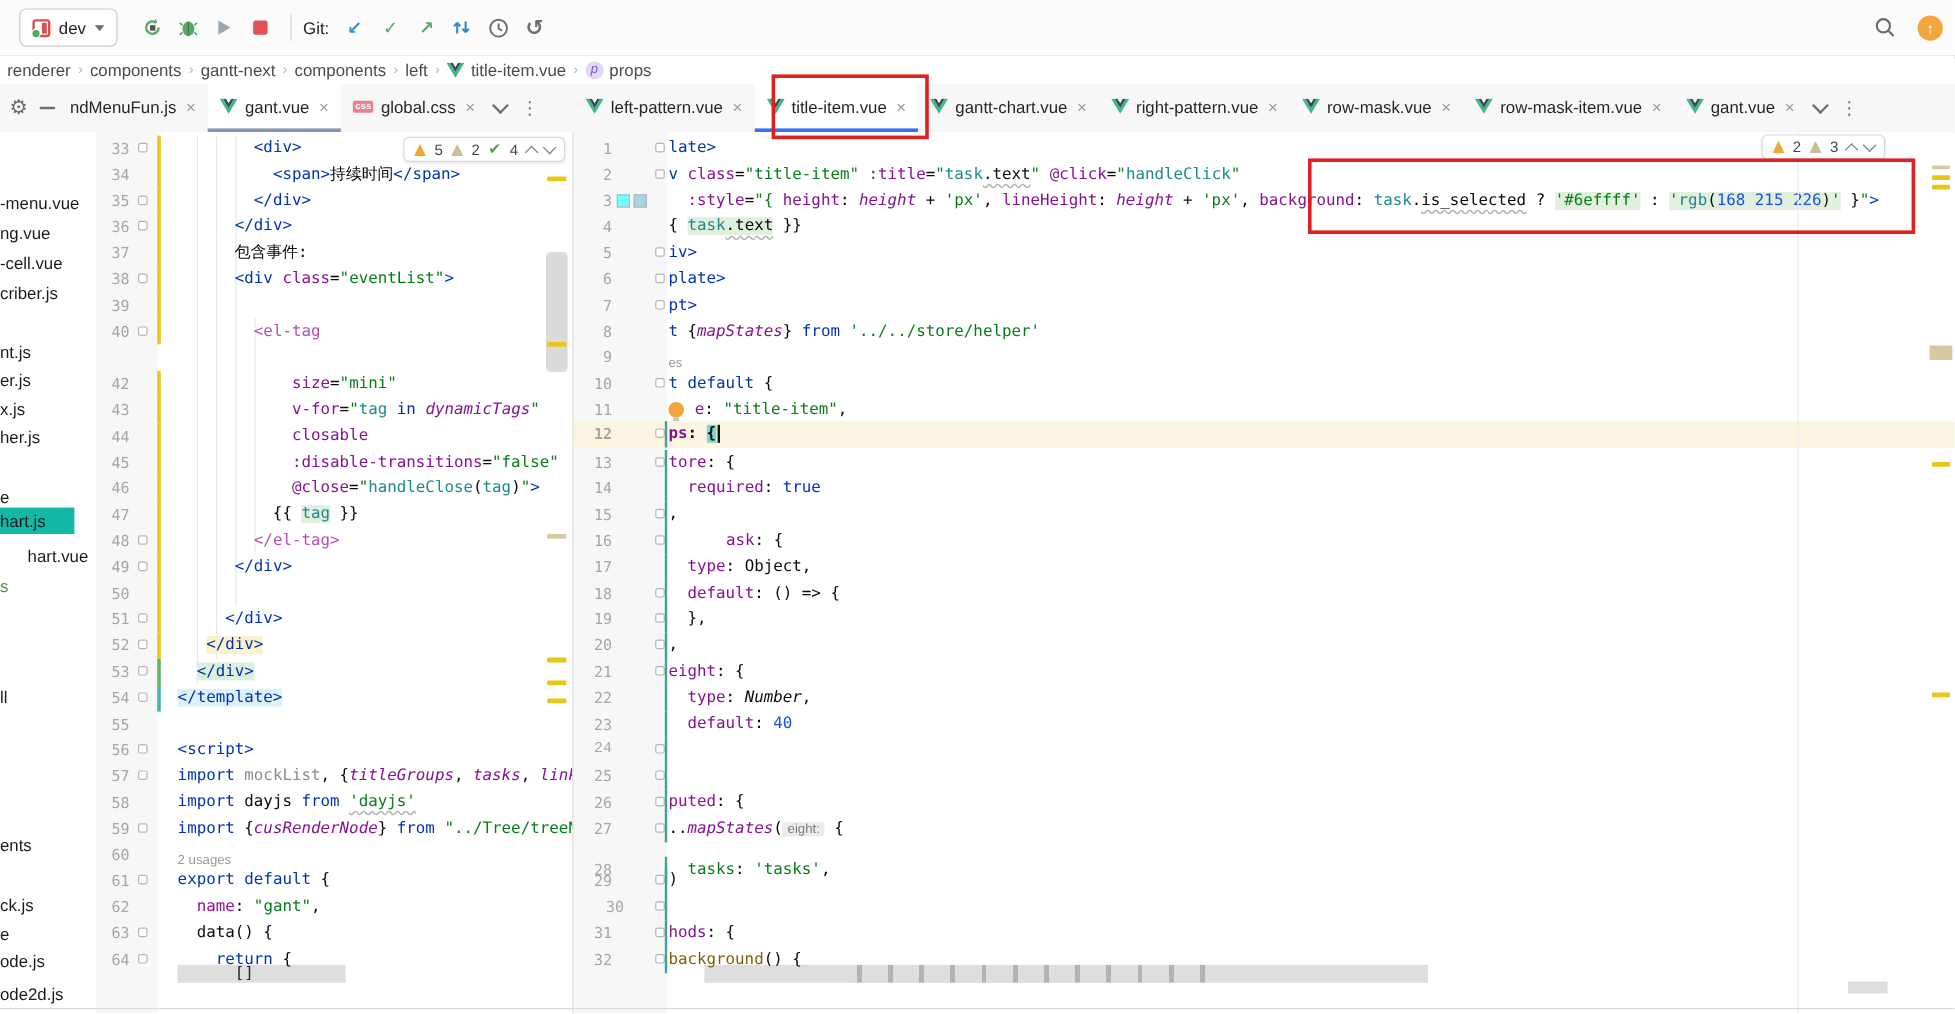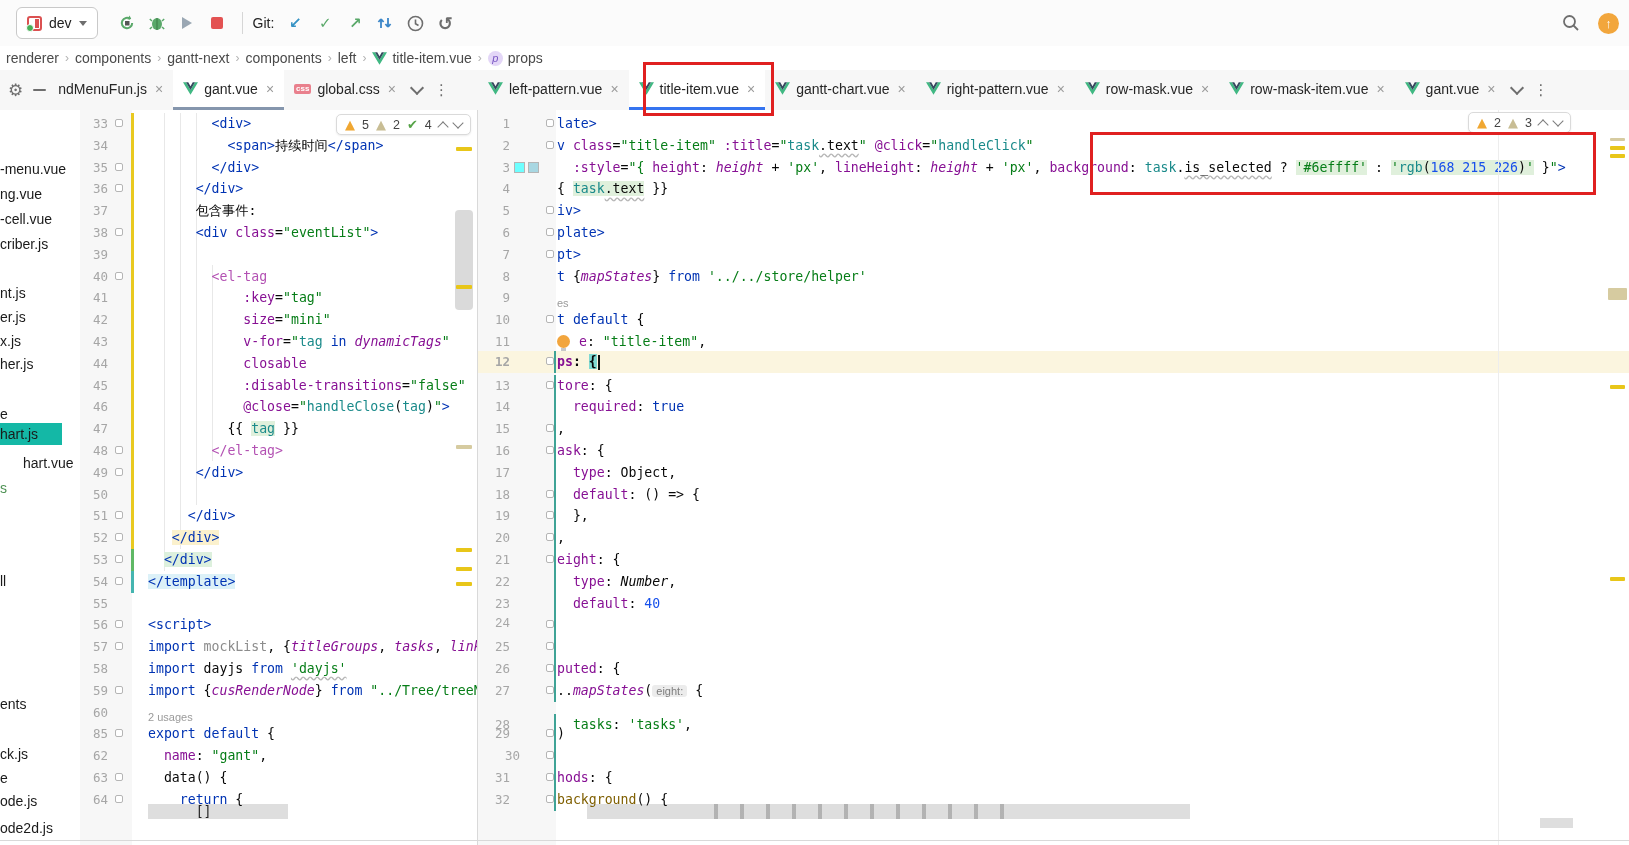--- a/index.html
+++ b/index.html
@@ -385,25 +385,20 @@
           <span class="lnum" style="left: 4px; width: 24px;">39</span>
           <span class="vcs vcs-y" style="left: 51px;"></span>
           <span class="codeline" style="left: 68px;"></span>
         </div>
         <div class="row" style="top: 155.6px; height: 21.8px;">
           <span class="lnum" style="left: 4px; width: 24px;">40</span>
           <span class="fold" style="left: 35px;"></span>
           <span class="vcs vcs-y" style="left: 51px;"></span>
           <span class="codeline" style="left: 68px;"><span class="s-pl">        </span><span class="s-ctag">&lt;el-tag</span></span>
         </div>
-        <div class="row" style="top: 177.4px; height: 21.8px;">
-          <span class="lnum" style="left: 4px; width: 24px;">41</span>
-          <span class="vcs vcs-y" style="left: 51px;"></span>
-          <span class="codeline" style="left: 68px;"><span class="s-pl">            </span><span class="s-attr">:key</span><span class="s-pl">=</span><span class="s-str">"tag"</span></span>
-        </div>
         <div class="row" style="top: 199.2px; height: 21.8px;">
           <span class="lnum" style="left: 4px; width: 24px;">42</span>
           <span class="vcs vcs-y" style="left: 51px;"></span>
           <span class="codeline" style="left: 68px;"><span class="s-pl">            </span><span class="s-attr">size</span><span class="s-pl">=</span><span class="s-str">"mini"</span></span>
         </div>
         <div class="row" style="top: 221px; height: 21.8px;">
           <span class="lnum" style="left: 4px; width: 24px;">43</span>
           <span class="vcs vcs-y" style="left: 51px;"></span>
           <span class="codeline" style="left: 68px;"><span class="s-pl">            </span><span class="s-attr">v-for</span><span class="s-pl">=</span><span class="s-str">"</span><span class="s-teal">tag</span><span class="s-pl"> </span><span class="s-kw">in</span><span class="s-pl"> </span><span class="s-puri">dynamicTags</span><span class="s-str">"</span></span>
         </div>
@@ -489,21 +484,21 @@
         <div class="row" style="top: 569.8px; height: 21.8px;">
           <span class="lnum" style="left: 4px; width: 24px;">59</span>
           <span class="fold" style="left: 35px;"></span>
           <span class="codeline" style="left: 68px;"><span class="s-kw">import</span><span class="s-pl"> {</span><span class="s-puri">cusRenderNode</span><span class="s-pl">} </span><span class="s-kw">from</span><span class="s-pl"> </span><span class="s-str">"../Tree/treeNod</span></span>
         </div>
         <div class="row" style="top: 591.6px; height: 21.8px;">
           <span class="lnum" style="left: 4px; width: 24px;">60</span>
           <span class="codeline" style="left: 68px;"></span>
         </div>
         <div class="row" style="top: 613.4px; height: 21.8px;">
-          <span class="lnum" style="left: 4px; width: 24px;">85</span>
+          <span class="lnum" style="left: 4px; width: 24px;">61</span>
           <span class="fold" style="left: 35px;"></span>
           <span class="codeline" style="left: 68px;"><span class="s-kw">export</span><span class="s-pl"> </span><span class="s-kw">default</span><span class="s-pl"> {</span></span>
         </div>
         <div class="inlayAbove" style="top: 601.4px; left: 68px;">2 usages</div>
         <div class="row" style="top: 635.2px; height: 21.8px;">
           <span class="lnum" style="left: 4px; width: 24px;">62</span>
           <span class="codeline" style="left: 68px;"><span class="s-pl">  </span><span class="s-pur">name</span><span class="s-pl">: </span><span class="s-str">"gant"</span><span class="s-pl">,</span></span>
         </div>
         <div class="row" style="top: 657px; height: 21.8px;">
           <span class="lnum" style="left: 4px; width: 24px;">63</span>
@@ -597,21 +592,21 @@
         <div class="row" style="top: 308.2px; height: 21.8px;">
           <span class="lnum" style="left: 6px; width: 26px;">15</span>
           <span class="fold" style="left: 68px;"></span>
           <span class="vcs vcs-t" style="left: 76px;"></span>
           <span class="codeline" style="left: 79px;"><span class="s-pl">,</span></span>
         </div>
         <div class="row" style="top: 330px; height: 21.8px;">
           <span class="lnum" style="left: 6px; width: 26px;">16</span>
           <span class="fold" style="left: 68px;"></span>
           <span class="vcs vcs-t" style="left: 76px;"></span>
-          <span class="codeline" style="left: 79px;"><span class="s-pur">ask</span><span class="s-pl">: {</span></span>
+          <span class="codeline" style="left: 79px; padding-left: 48px;"><span class="s-pur">ask</span><span class="s-pl">: {</span></span>
         </div>
         <div class="row" style="top: 351.8px; height: 21.8px;">
           <span class="lnum" style="left: 6px; width: 26px;">17</span>
           <span class="vcs vcs-t" style="left: 76px;"></span>
           <span class="codeline" style="left: 79px;"><span class="s-pl">  </span><span class="s-pur">type</span><span class="s-pl">: Object,</span></span>
         </div>
         <div class="row" style="top: 373.6px; height: 21.8px;">
           <span class="lnum" style="left: 6px; width: 26px;">18</span>
           <span class="fold" style="left: 68px;"></span>
           <span class="vcs vcs-t" style="left: 76px;"></span>

